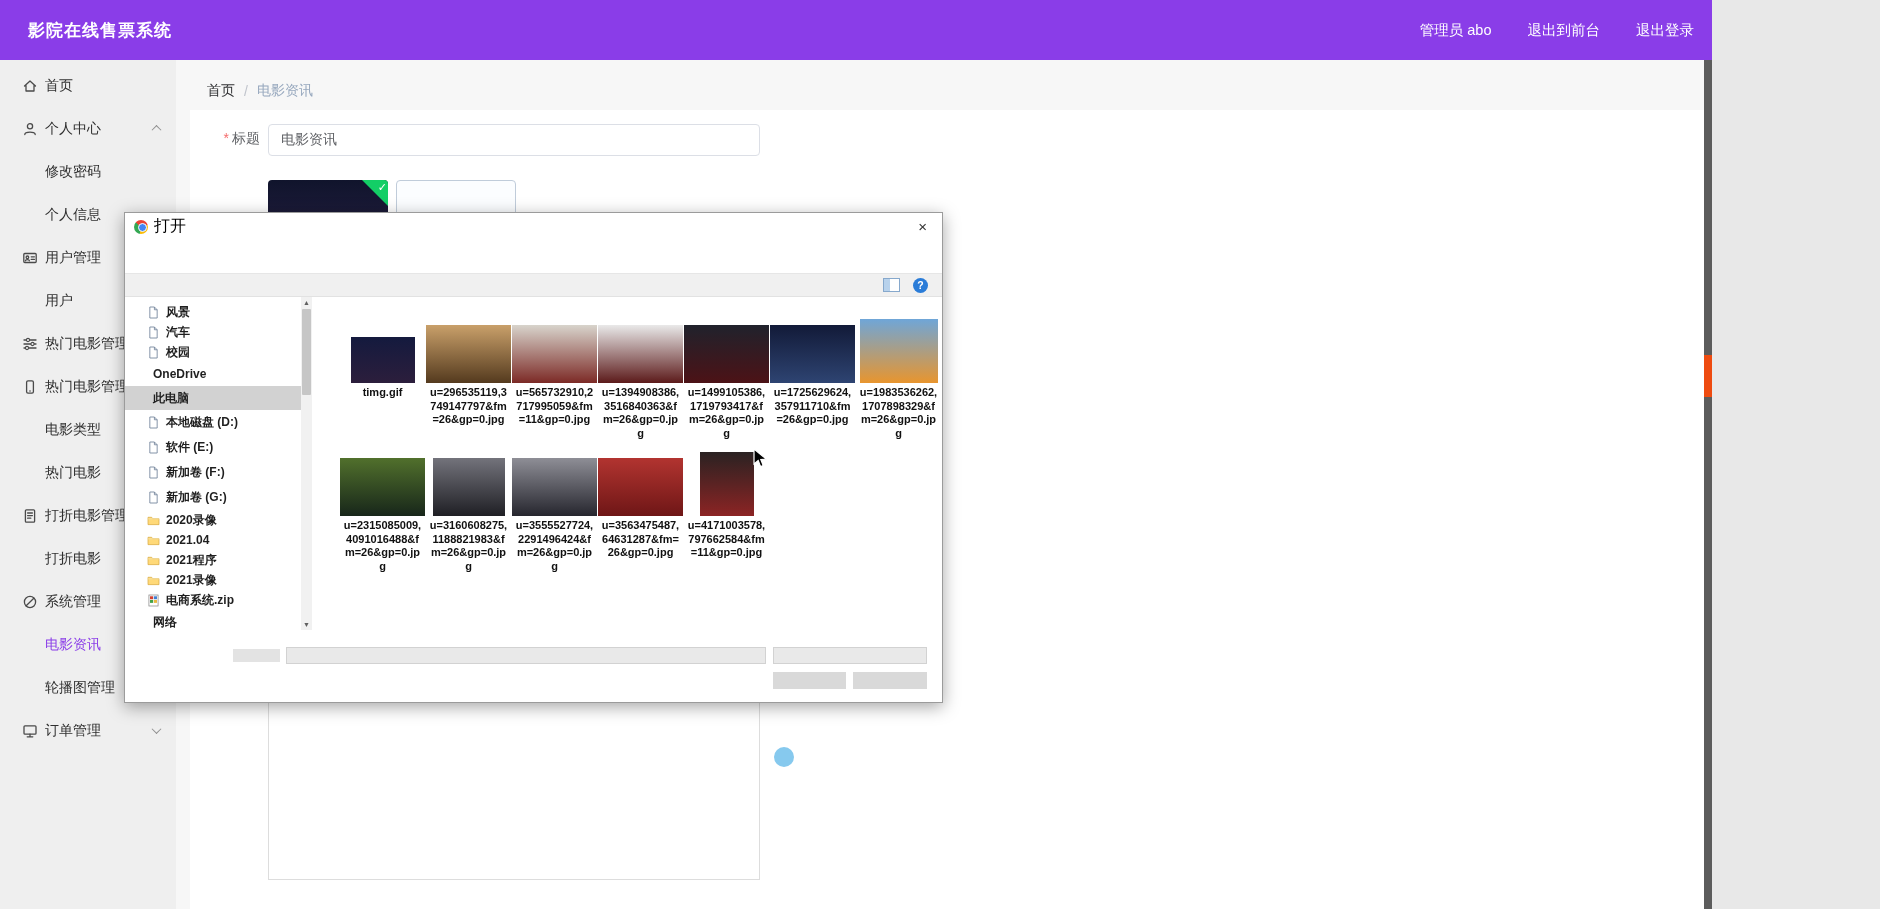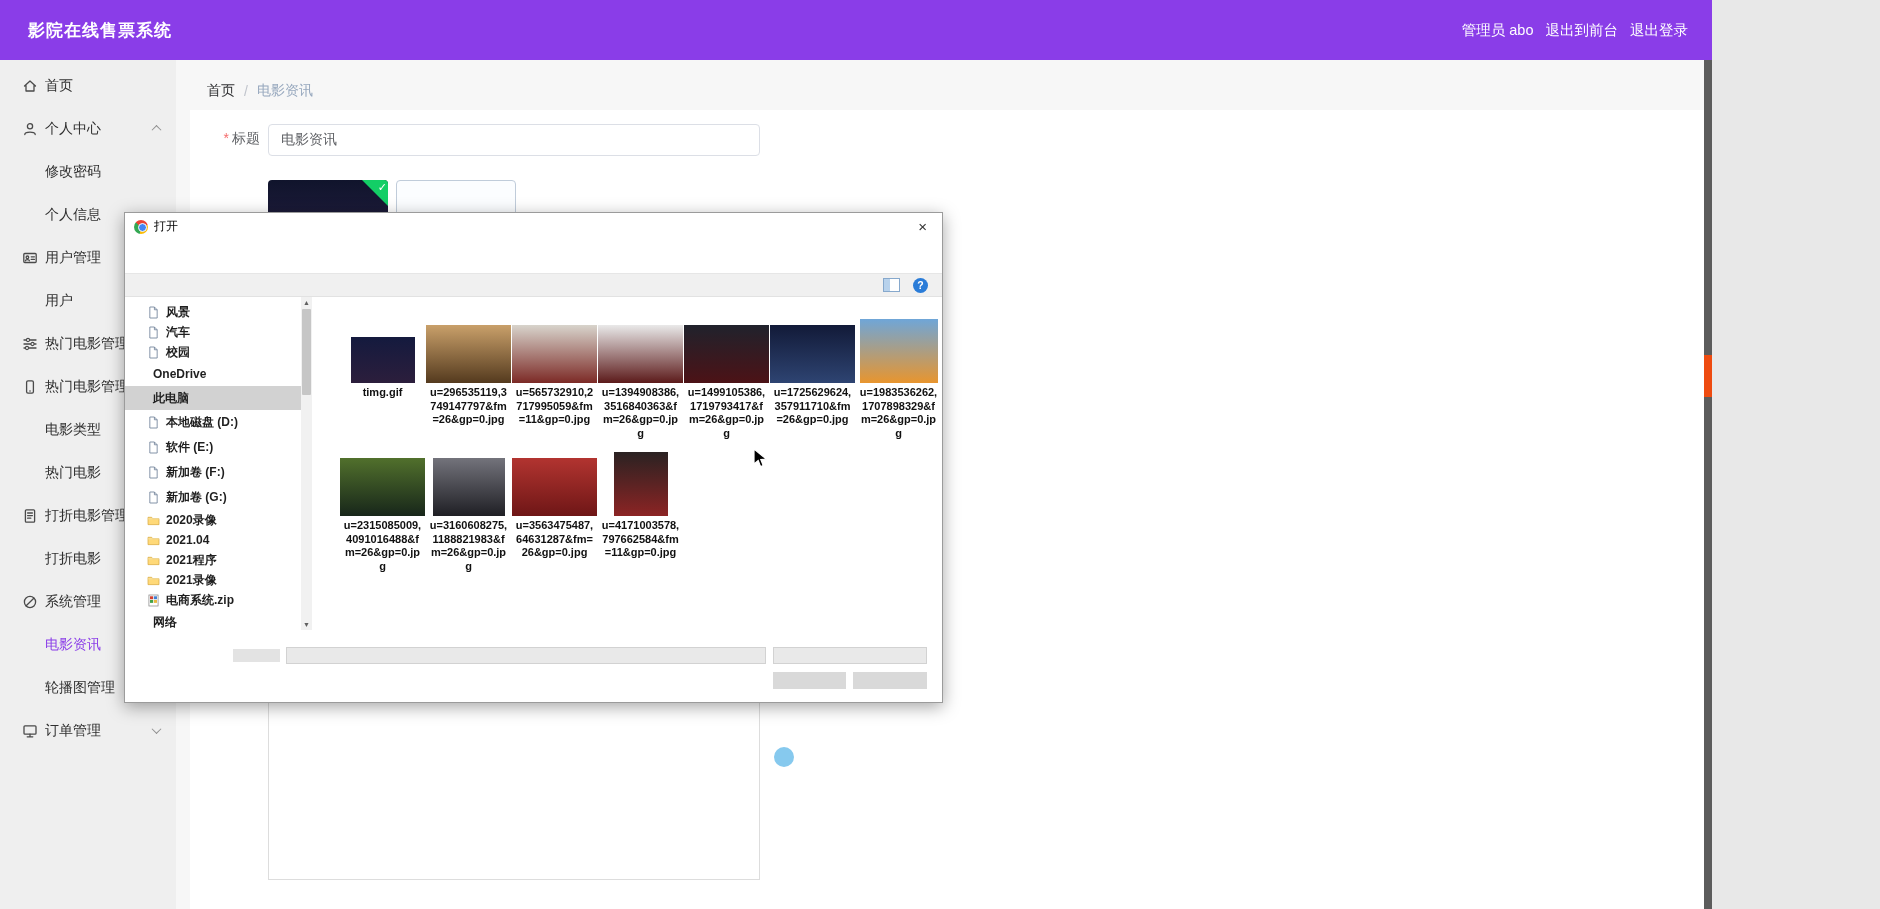--- a/index.html
+++ b/index.html
@@ -4,21 +4,21 @@
 <style>
   * { margin:0; padding:0; box-sizing:border-box; }
   html,body { width:1880px; height:909px; }
   body { font-family:"Liberation Sans","DejaVu Sans",sans-serif; background:#e8e8e8; overflow:hidden; }
   .page { position:relative; width:1712px; height:909px; overflow:hidden; background:#f7f7f7; }
 
   
   .topbar { position:absolute; top:0; left:0; right:0; height:60px; background:var(--accent,#8a3de8);
             display:flex; align-items:center; justify-content:space-between; z-index:50; }
   .app-title { color:#fff; font-size:17px; font-weight:bold; padding-left:28px; letter-spacing:1px; }
-  .topbar-right { display:flex; align-items:center; gap:12px; padding-right:24px; }
+  .topbar-right { display:flex; align-items:center; gap:36px; padding-right:18px; }
   .topbar-right span { color:#fff; font-size:14.5px; cursor:pointer; white-space:nowrap; }
 
   
   .sidebar { position:absolute; top:60px; left:0; width:176px; bottom:0; background:#efefef; padding-top:4px; z-index:10; }
   .sb-item { height:43px; display:flex; align-items:center; padding:0 16px 0 22px; font-size:14px; color:#2f2f2f; cursor:pointer; }
   .sb-item.child { padding-left:45px; }
   .sb-item.active .sb-label { color:var(--accent,#8a3de8); }
   .sb-icon { width:16px; height:16px; margin-right:7px; display:inline-flex; align-items:center; justify-content:center; flex:0 0 16px; }
   .sb-label { white-space:nowrap; }
   .chev { margin-left:auto; width:7px; height:7px; border-right:1.5px solid #909090; border-bottom:1.5px solid #909090; flex:0 0 7px; }
@@ -48,21 +48,21 @@
 
   
   .dialog { position:absolute; left:124px; top:212px; width:819px; height:491px; background:#fff; border:1px solid #9b9b9b;
             box-shadow:0 4px 16px rgba(0,0,0,0.35); z-index:100; }
   .dlg-titlebar { height:27px; display:flex; align-items:center; padding:0 9px; }
   .chrome-icon { width:14px; height:14px; border-radius:50%;
                  background:conic-gradient(from -50deg,#ea4335 0deg 120deg,#fbbc05 120deg 240deg,#34a853 240deg 360deg);
                  position:relative; flex:0 0 14px; }
   .chrome-icon::after { content:""; position:absolute; left:3.5px; top:3.5px; width:7px; height:7px; border-radius:50%;
                         background:#4285f4; border:1px solid #fff; }
-  .dlg-title { font-size:12px; color:#000; margin-left:6px; }
+  .dlg-title { font-size:16px; color:#000; margin-left:6px; }
   .dlg-close { margin-left:auto; font-size:15px; color:#333; cursor:pointer; line-height:1; padding:2px 6px; }
   .dlg-menuspace { height:33px; background:#fff; }
   .dlg-toolbar { height:24px; background:#f0f0f0; border-top:1px solid #e6e6e6; border-bottom:1px solid #e2e2e2;
                  display:flex; align-items:center; justify-content:flex-end; padding-right:14px; gap:13px; }
   .view-icon { width:17px; height:14px; border:1px solid #86a8cc; background:linear-gradient(90deg,#b8d2ec 0 6px,#fff 6px); cursor:pointer; }
   .help-icon { width:15px; height:15px; border-radius:50%; background:#2a7cd8; color:#fff; font-size:10.5px; font-weight:bold;
                display:flex; align-items:center; justify-content:center; cursor:pointer; }
   .dlg-body { display:flex; height:333px;font-weight:bold; }
 
   .tree-wrap { width:187px; display:flex; flex:0 0 187px; }
@@ -434,20 +434,26 @@
      <div class="file-name">u=2315085009,4091016488&amp;fm=26&amp;gp=0.jpg</div>
           </div>
           <div class="file-item">
             <div class="file-thumb-wrap">
        <div class="file-thumb" style="width:72px;height:58px;background:linear-gradient(180deg,#73737b,#1f1f24)"></div>
      </div>
      <div class="file-name">u=3160608275,1188821983&amp;fm=26&amp;gp=0.jpg</div>
           </div>
           <div class="file-item">
             <div class="file-thumb-wrap">
+       <div class="file-thumb" style="width:85px;height:58px;background:linear-gradient(180deg,#8e8e96,#26262e)"></div>
+     </div>
+     <div class="file-name">u=3555527724,2291496424&amp;fm=26&amp;gp=0.jpg</div>
+          </div>
+          <div class="file-item">
+            <div class="file-thumb-wrap">
        <div class="file-thumb" style="width:85px;height:58px;background:linear-gradient(180deg,#b23430,#6e1616)"></div>
      </div>
      <div class="file-name">u=3563475487,64631287&amp;fm=26&amp;gp=0.jpg</div>
           </div>
           <div class="file-item">
             <div class="file-thumb-wrap">
        <div class="file-thumb" style="width:54px;height:64px;background:linear-gradient(180deg,#2a2222,#8c2424)"></div>
      </div>
      <div class="file-name">u=4171003578,797662584&amp;fm=11&amp;gp=0.jpg</div>
           </div>

